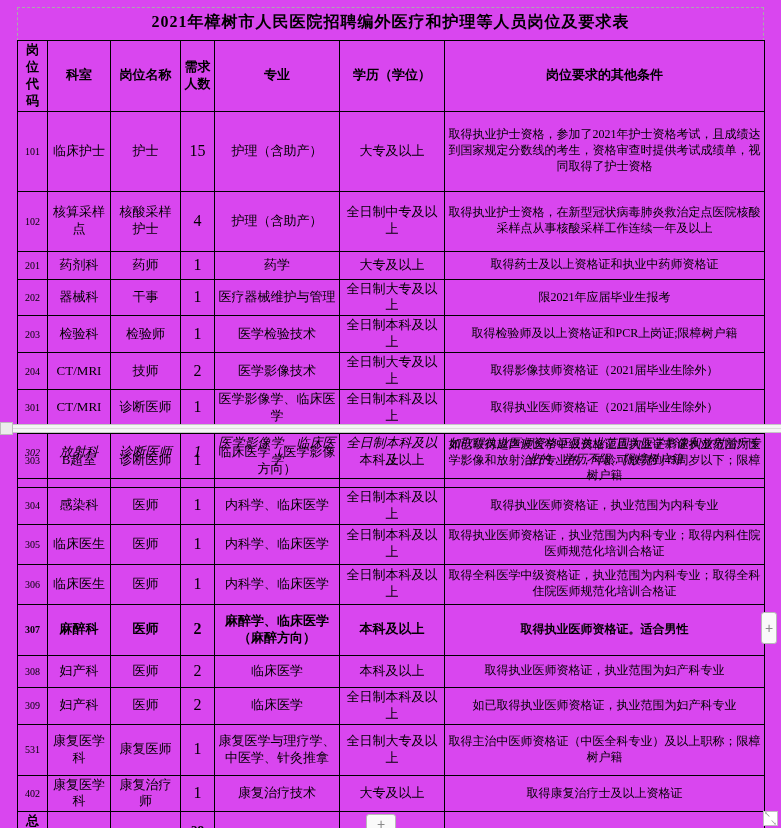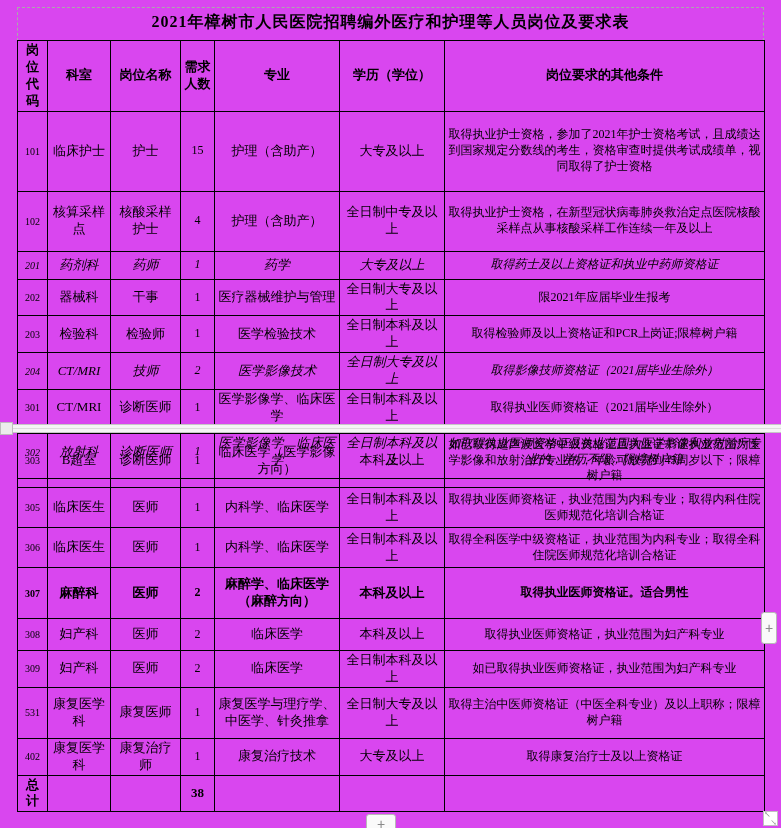--- a/index.html
+++ b/index.html
@@ -21,21 +21,21 @@
     border-collapse:collapse; table-layout:fixed;
   }
   table.upper { top:40px; }
   table.lower { top:433px; }
   th, td {
     border:1px solid #000; text-align:center; vertical-align:middle;
     padding:1px 3px; font-size:13px; line-height:1.3; overflow:hidden;
   }
   th { font-weight:bold; font-size:13px; }
   td.cell-code { font-size:10px; }
-  td.cell-count { font-size:12px; }
+  td.cell-count { font-size:16px; }
   td.cell-requirements { font-size:12px; line-height:1.32;margin-left:7px; }
   td.total-cell { font-weight:bold; font-size:13px; }
   .split-bar {
     position:absolute; left:0; top:424px; width:781px; height:9px;
     background:#f4f4f4; border-top:1px solid #c6c6c6; border-bottom:1px solid #c6c6c6;
   }
   .split-bar .inner-line { position:absolute; left:0; top:3px; width:781px; height:1px; background:#dcdcdc; }
   .split-handle {
     position:absolute; left:0; top:-3px; width:13px; height:13px;
     background:#ececec; border:1px solid #bdbdbd;
@@ -97,21 +97,21 @@
         </tr>
         <tr style="height: 60px;">
           <td class="cell-code">102</td>
           <td class="cell-department">核算采样点</td>
           <td class="cell-position">核酸采样护士</td>
           <td class="cell-count">4</td>
           <td class="cell-major">护理（含助产）</td>
           <td class="cell-education">全日制中专及以上</td>
           <td class="cell-requirements">取得执业护士资格，在新型冠状病毒肺炎救治定点医院核酸采样点从事核酸采样工作连续一年及以上</td>
         </tr>
-        <tr style="height: 28px; font-style: italic;">
+        <tr style="height: 28px;">
           <td class="cell-code">201</td>
           <td class="cell-department">药剂科</td>
           <td class="cell-position">药师</td>
           <td class="cell-count">1</td>
           <td class="cell-major">药学</td>
           <td class="cell-education">大专及以上</td>
           <td class="cell-requirements">取得药士及以上资格证和执业中药师资格证</td>
         </tr>
         <tr style="height: 22px;">
           <td class="cell-code">202</td>
@@ -124,21 +124,21 @@
         </tr>
         <tr style="height: 32px;">
           <td class="cell-code">203</td>
           <td class="cell-department">检验科</td>
           <td class="cell-position">检验师</td>
           <td class="cell-count">1</td>
           <td class="cell-major">医学检验技术</td>
           <td class="cell-education">全日制本科及以上</td>
           <td class="cell-requirements">取得检验师及以上资格证和PCR上岗证;限樟树户籍</td>
         </tr>
-        <tr style="height: 33px; font-style: italic;">
+        <tr style="height: 33px;">
           <td class="cell-code">204</td>
           <td class="cell-department">CT/MRI</td>
           <td class="cell-position">技师</td>
           <td class="cell-count">2</td>
           <td class="cell-major">医学影像技术</td>
           <td class="cell-education">全日制大专及以上</td>
           <td class="cell-requirements">取得影像技师资格证（2021届毕业生除外）</td>
         </tr>
         <tr style="height: 32px;">
           <td class="cell-code">301</td>
@@ -179,20 +179,29 @@
     <tbody id="tbody-lower">
         <tr style="height: 54px;">
           <td class="cell-code">303</td>
           <td class="cell-department">B超室</td>
           <td class="cell-position">诊断医师</td>
           <td class="cell-count">1</td>
           <td class="cell-major">临床医学（医学影像方向）</td>
           <td class="cell-education">本科及以上</td>
           <td class="cell-requirements">如已取得超声波医学中级资格证且执业证书证执业范围为医学影像和放射治疗专业的，年龄可放宽到45周岁以下；限樟树户籍</td>
         </tr>
+        <tr style="height: 30px;">
+          <td class="cell-code">304</td>
+          <td class="cell-department">感染科</td>
+          <td class="cell-position">医师</td>
+          <td class="cell-count">1</td>
+          <td class="cell-major">内科学、临床医学</td>
+          <td class="cell-education">全日制本科及以上</td>
+          <td class="cell-requirements">取得执业医师资格证，执业范围为内科专业</td>
+        </tr>
         <tr style="height: 40px;">
           <td class="cell-code">305</td>
           <td class="cell-department">临床医生</td>
           <td class="cell-position">医师</td>
           <td class="cell-count">1</td>
           <td class="cell-major">内科学、临床医学</td>
           <td class="cell-education">全日制本科及以上</td>
           <td class="cell-requirements">取得执业医师资格证，执业范围为内科专业；取得内科住院医师规范化培训合格证</td>
         </tr>
         <tr style="height: 40px;">

